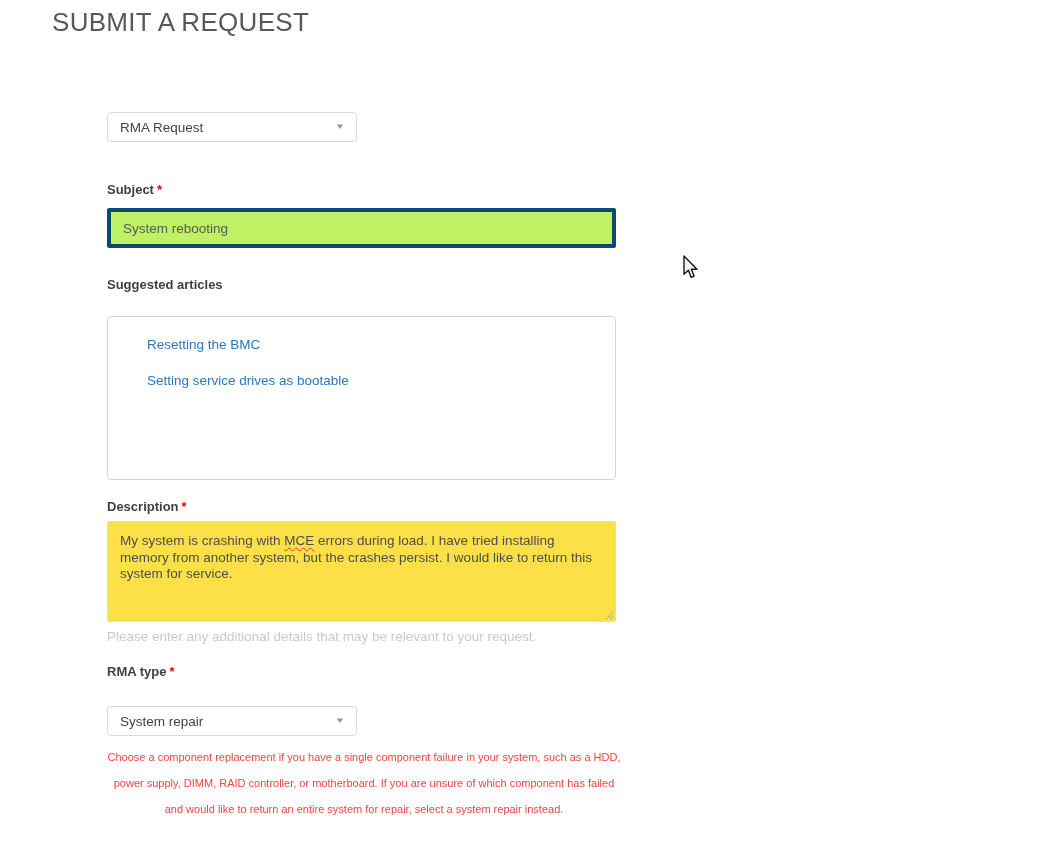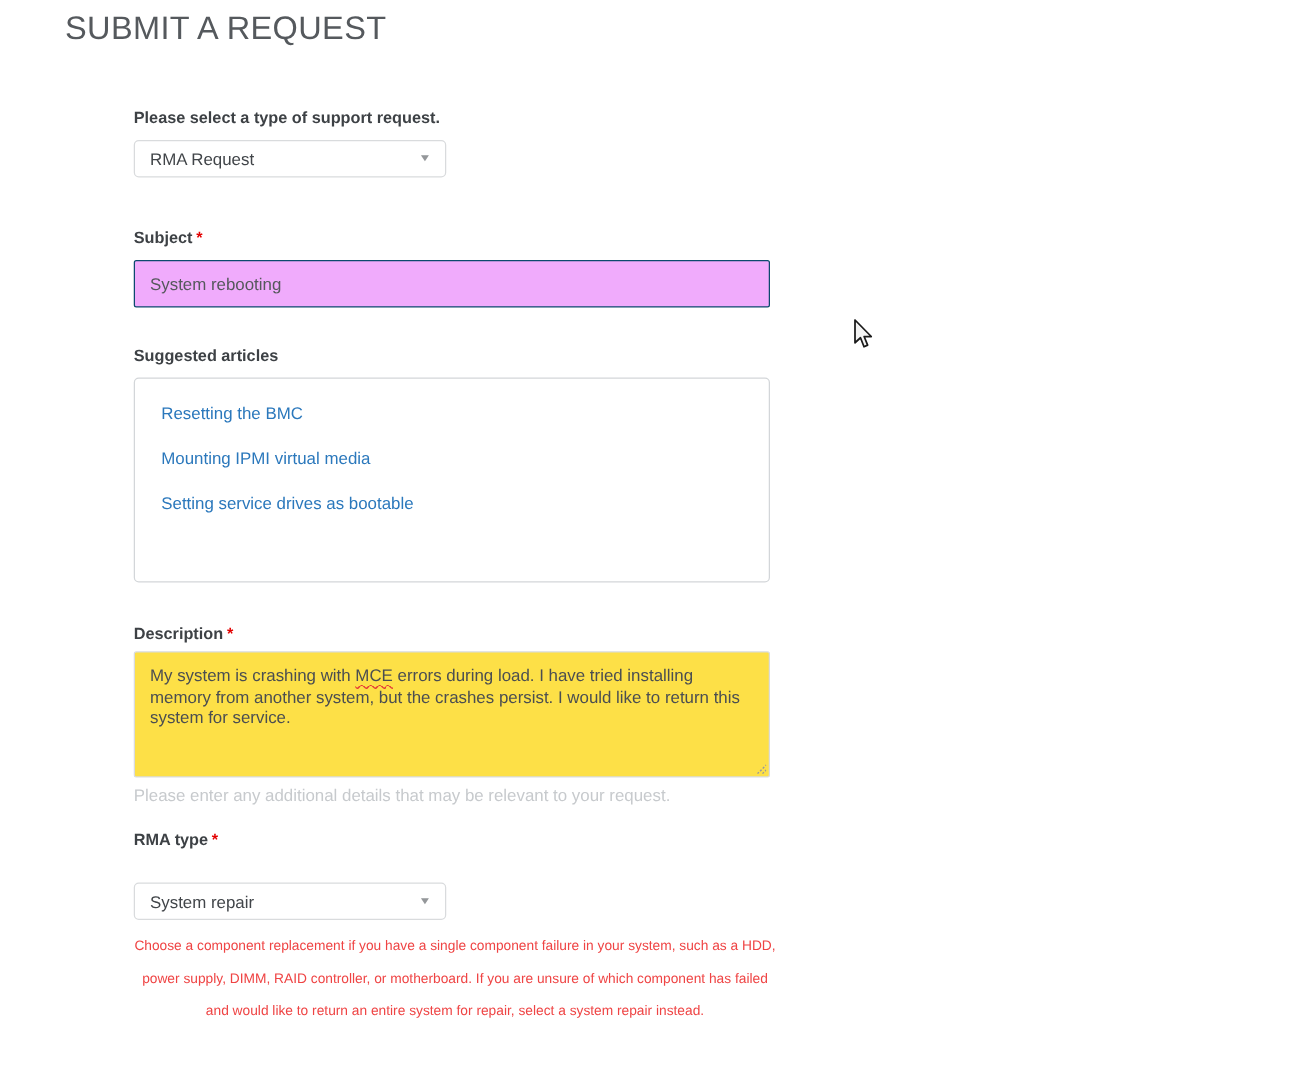--- a/index.html
+++ b/index.html
@@ -58,39 +58,39 @@
     font-size: 8px;
     color: #94979a;
     transform: scaleX(1.35);
     line-height: 1;
   }
   .text-input {
     position: absolute;
     left: 107px;
     width: 509px;
     height: 38px;
-    border: 1px solid #0c4a6e;
+    border: 4px solid #0c4a6e;
     border-radius: 2px;
-    background: #f0abfc;
+    background: #bef264;
     font-family: "Liberation Sans", "DejaVu Sans", sans-serif;
     font-size: 13.5px;
     color: #55585c;
     padding: 16px 12px;
     outline: none;
   }
   .articles-box {
     position: absolute;
     left: 107px;
-    top: 302px;
+    top: 316px;
     width: 509px;
     height: 164px;
     border: 1px solid #d3d6d9;
     border-radius: 4px;
     background: #ffffff;
-    padding: 10px 0 0 21px;
+    padding: 10px 0 0 39px;
   }
   .article-link {
     display: block;
     height: 36px;
     line-height: 36px;
     font-size: 13.5px;
     color: #2b78bc;
     text-decoration: none;
     cursor: pointer;
   }
@@ -148,33 +148,31 @@
     pointer-events: none;
   }
 </style>
 </head>
 <body>
 
 <div class="screen">
 
   <h1 class="page-title">SUBMIT A REQUEST</h1>
 
-  <div class="field-label" style="top: 86px;">Please select a type of support request.</div>
   <div class="select-box" style="top: 112px;">
     <span class="select-value">RMA Request</span>
     <span class="select-arrow">▼</span>
   </div>
 
   <div class="field-label" style="top: 182px;"><span>Subject</span><span class="required-mark">*</span></div>
   <input class="text-input" style="top: 208px;" type="text" value="System rebooting">
 
   <div class="field-label" style="top: 277px; font-weight: 700;">Suggested articles</div>
   <div class="articles-box">
     <a class="article-link">Resetting the BMC</a>
-    <a class="article-link">Mounting IPMI virtual media</a>
     <a class="article-link">Setting service drives as bootable</a>
   </div>
 
   <div class="field-label" style="top: 499px;"><span>Description</span><span class="required-mark">*</span></div>
   <div class="textarea-box">
     <span>My system is crashing with </span><span class="misspelled">MCE</span><span> errors during load. I have tried installing memory from another system, but the crashes persist. I would like to return this system for service.</span>
     <svg class="resize-handle" viewBox="0 0 10 10">
       <line x1="3" y1="10" x2="10" y2="3" stroke="#9a9a9a" stroke-width="1.2" stroke-dasharray="1.6 1.4"></line>
       <line x1="7" y1="10" x2="10" y2="7" stroke="#9a9a9a" stroke-width="1.2" stroke-dasharray="1.6 1.4"></line>
     </svg>

